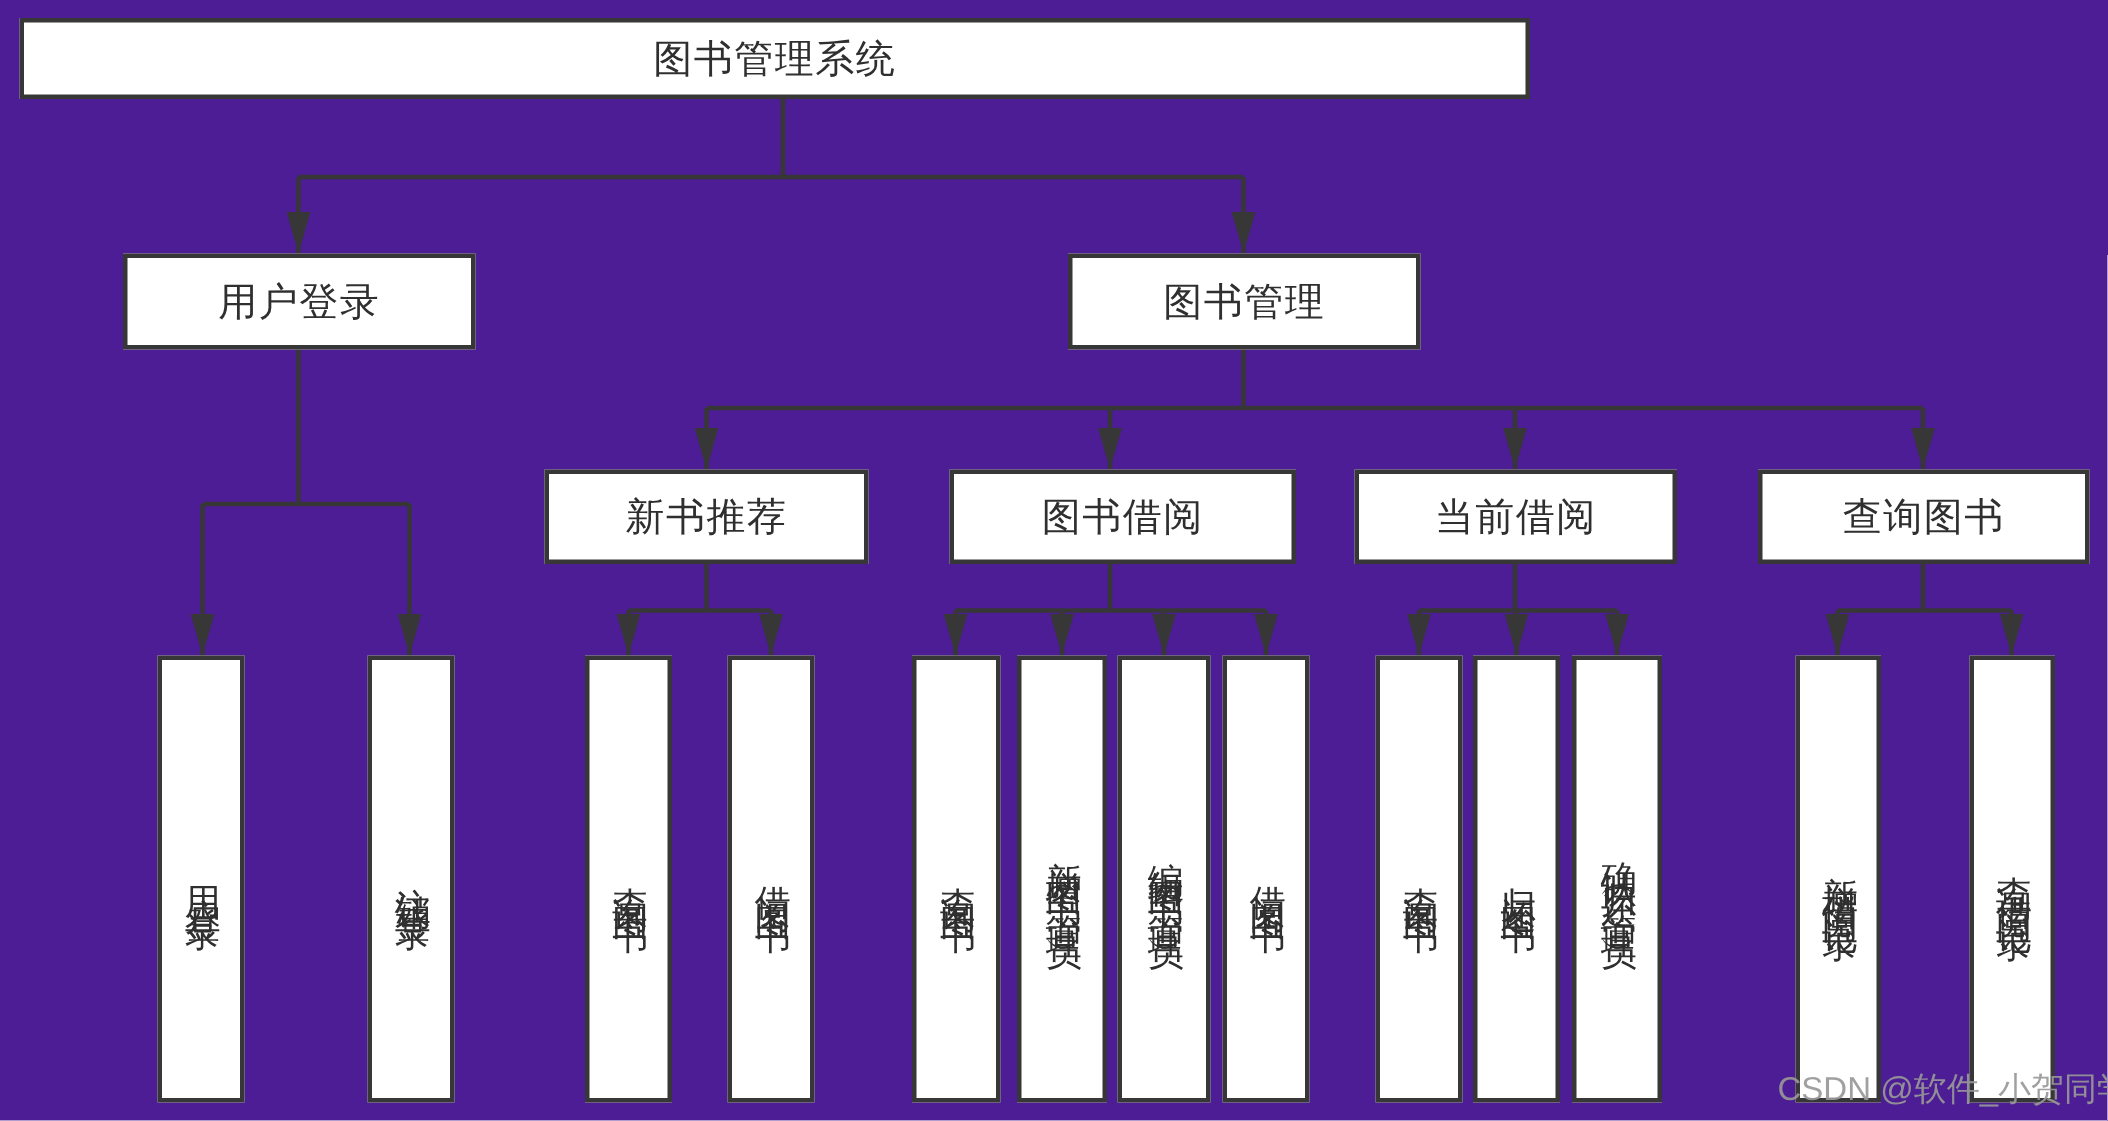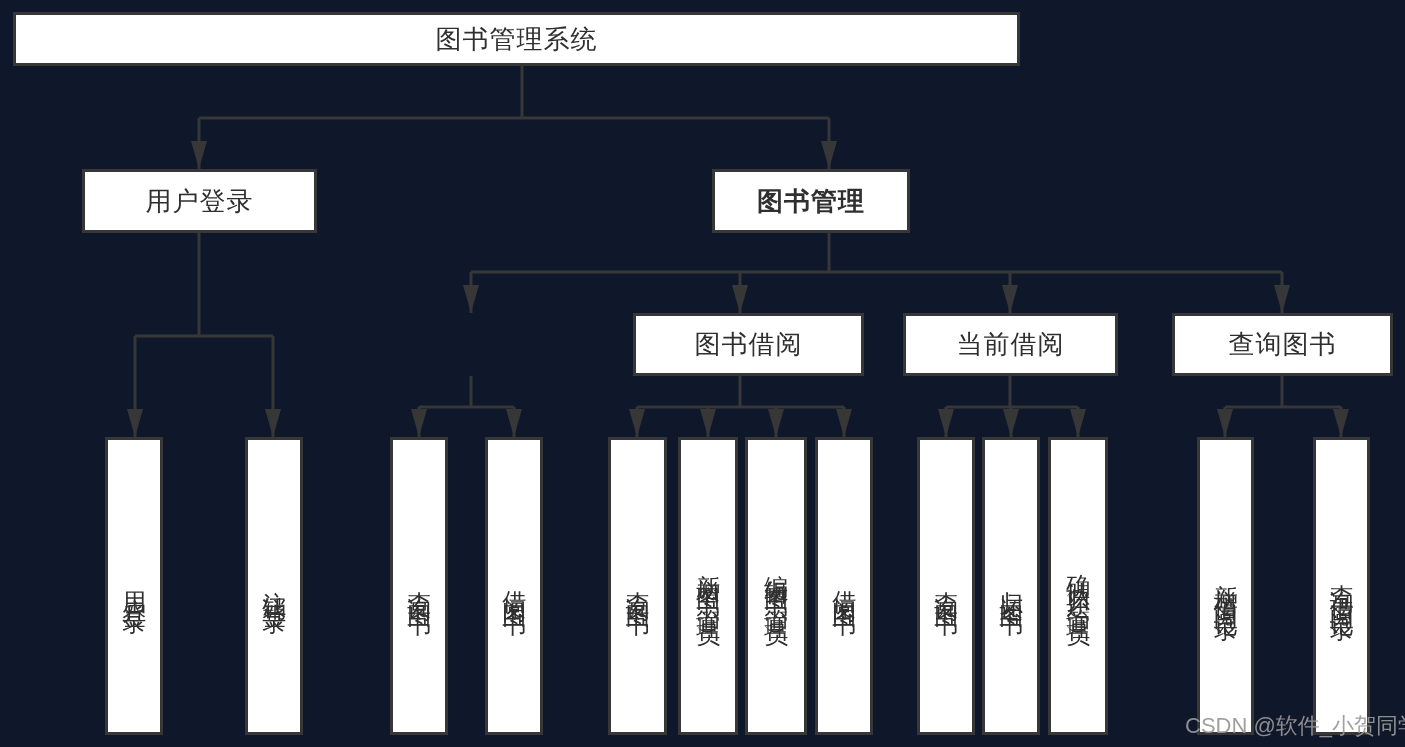--- a/index.html
+++ b/index.html
@@ -4,21 +4,21 @@
 <style>
   :root{
     --line:#373737;
     --text:#2f2f2f;
   }
   html,body{margin:0;padding:0;background:#ffffff;}
   *{box-sizing:border-box;}
   #canvas{
     position:relative;
     width:1405px;height:747px;
-    background:#0f172a;
+    background:#4c1d95;
     font-family:"Liberation Sans", sans-serif;
     overflow:hidden;
   }
   #wires{position:absolute;left:0;top:0;z-index:0;}
   #wires line{stroke:var(--line);stroke-width:3;}
   #wires .arrowhead{fill:var(--line);}
   .hbox{
     position:absolute;
     background:#ffffff;
     border:3px solid var(--line);
@@ -122,24 +122,27 @@
     </g>
   </svg>
 
   <div class="hbox" style="left:13px;top:12px;width:1007px;height:54px;">
     <span>图书管理系统</span>
   </div>
 
   <div class="hbox" style="left:82px;top:169px;width:235px;height:64px;">
     <span>用户登录</span>
   </div>
-  <div class="hbox" style="left:712px;top:169px;width:198px;height:64px;font-weight:bold;">
+  <div class="hbox" style="left:712px;top:169px;width:235px;height:64px;">
     <span>图书管理</span>
   </div>
 
+  <div class="hbox" style="left:363px;top:313px;width:216px;height:63px;">
+    <span>新书推荐</span>
+  </div>
   <div class="hbox" style="left:633px;top:313px;width:231px;height:63px;">
     <span>图书借阅</span>
   </div>
   <div class="hbox" style="left:903px;top:313px;width:215px;height:63px;">
     <span>当前借阅</span>
   </div>
   <div class="hbox" style="left:1172px;top:313px;width:221px;height:63px;">
     <span>查询图书</span>
   </div>
 

